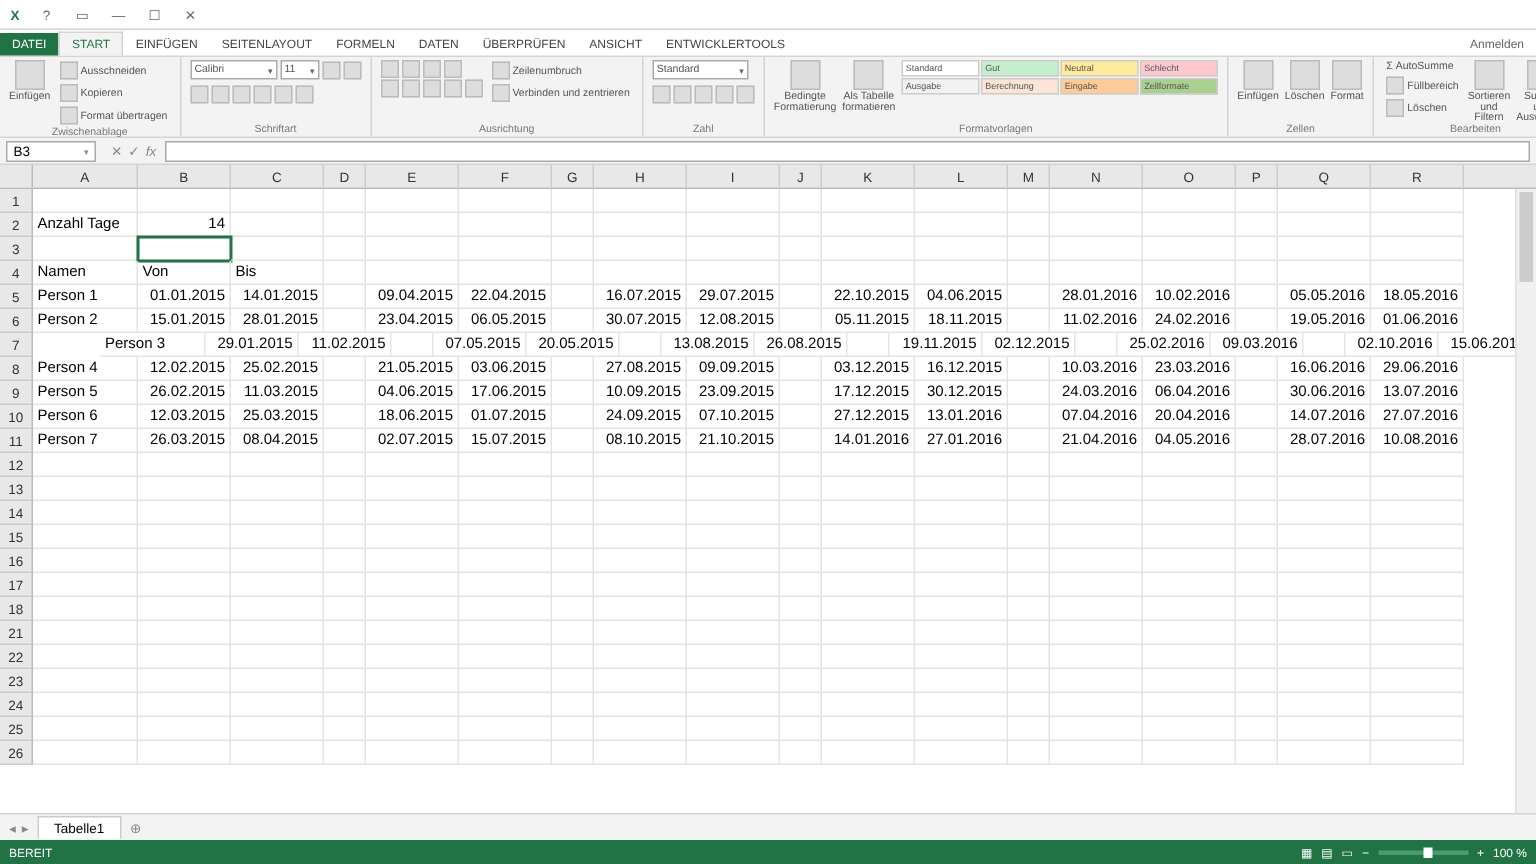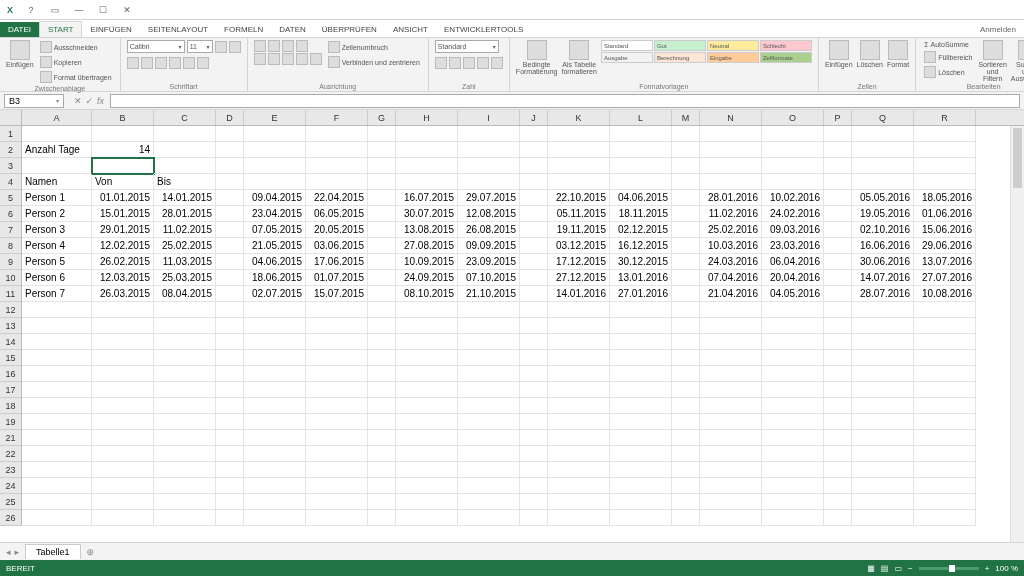--- a/index.html
+++ b/index.html
@@ -416,21 +416,21 @@
         <div class="cell r" style="width: 62px;">18.11.2015</div>
         <div class="cell" style="width: 28px;"></div>
         <div class="cell r" style="width: 62px;">11.02.2016</div>
         <div class="cell r" style="width: 62px;">24.02.2016</div>
         <div class="cell" style="width: 28px;"></div>
         <div class="cell r" style="width: 62px;">19.05.2016</div>
         <div class="cell r" style="width: 62px;">01.06.2016</div>
       </div>
       <div class="row">
         <div class="rowhdr">7</div>
-        <div class="cell" style="width: 70px;">Person 3</div>
+        <div class="cell" style="width: 70px; margin-left: 45px;">Person 3</div>
         <div class="cell r" style="width: 62px;">29.01.2015</div>
         <div class="cell r" style="width: 62px;">11.02.2015</div>
         <div class="cell" style="width: 28px;"></div>
         <div class="cell r" style="width: 62px;">07.05.2015</div>
         <div class="cell r" style="width: 62px;">20.05.2015</div>
         <div class="cell" style="width: 28px;"></div>
         <div class="cell r" style="width: 62px;">13.08.2015</div>
         <div class="cell r" style="width: 62px;">26.08.2015</div>
         <div class="cell" style="width: 28px;"></div>
         <div class="cell r" style="width: 62px;">19.11.2015</div>
@@ -647,41 +647,20 @@
         <div class="cell" style="width: 62px;"></div>
         <div class="cell" style="width: 28px;"></div>
         <div class="cell" style="width: 62px;"></div>
         <div class="cell" style="width: 62px;"></div>
         <div class="cell" style="width: 28px;"></div>
         <div class="cell" style="width: 62px;"></div>
         <div class="cell" style="width: 62px;"></div>
       </div>
       <div class="row">
         <div class="rowhdr">18</div>
-        <div class="cell" style="width: 70px;"></div>
-        <div class="cell" style="width: 62px;"></div>
-        <div class="cell" style="width: 62px;"></div>
-        <div class="cell" style="width: 28px;"></div>
-        <div class="cell" style="width: 62px;"></div>
-        <div class="cell" style="width: 62px;"></div>
-        <div class="cell" style="width: 28px;"></div>
-        <div class="cell" style="width: 62px;"></div>
-        <div class="cell" style="width: 62px;"></div>
-        <div class="cell" style="width: 28px;"></div>
-        <div class="cell" style="width: 62px;"></div>
-        <div class="cell" style="width: 62px;"></div>
-        <div class="cell" style="width: 28px;"></div>
-        <div class="cell" style="width: 62px;"></div>
-        <div class="cell" style="width: 62px;"></div>
-        <div class="cell" style="width: 28px;"></div>
-        <div class="cell" style="width: 62px;"></div>
-        <div class="cell" style="width: 62px;"></div>
-      </div>
-      <div class="row">
-        <div class="rowhdr">19</div>
         <div class="cell" style="width: 70px;"></div>
         <div class="cell" style="width: 62px;"></div>
         <div class="cell" style="width: 62px;"></div>
         <div class="cell" style="width: 28px;"></div>
         <div class="cell" style="width: 62px;"></div>
         <div class="cell" style="width: 62px;"></div>
         <div class="cell" style="width: 28px;"></div>
         <div class="cell" style="width: 62px;"></div>
         <div class="cell" style="width: 62px;"></div>
         <div class="cell" style="width: 28px;"></div>

